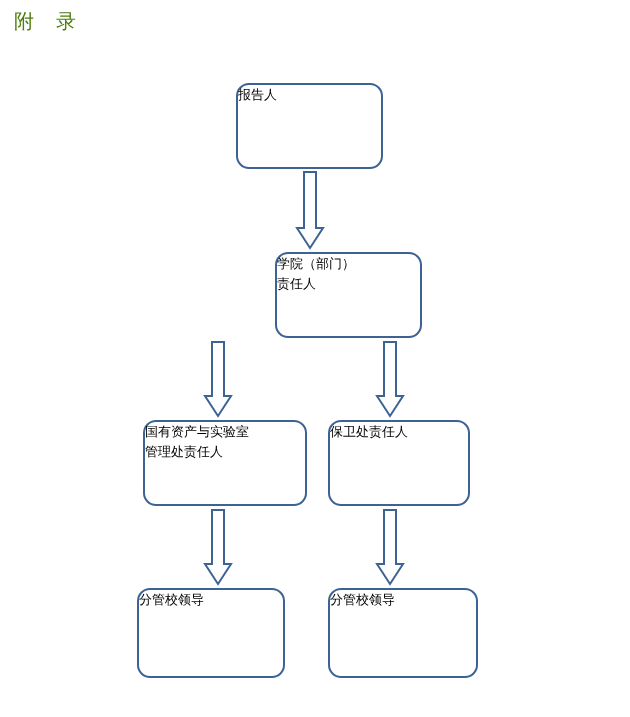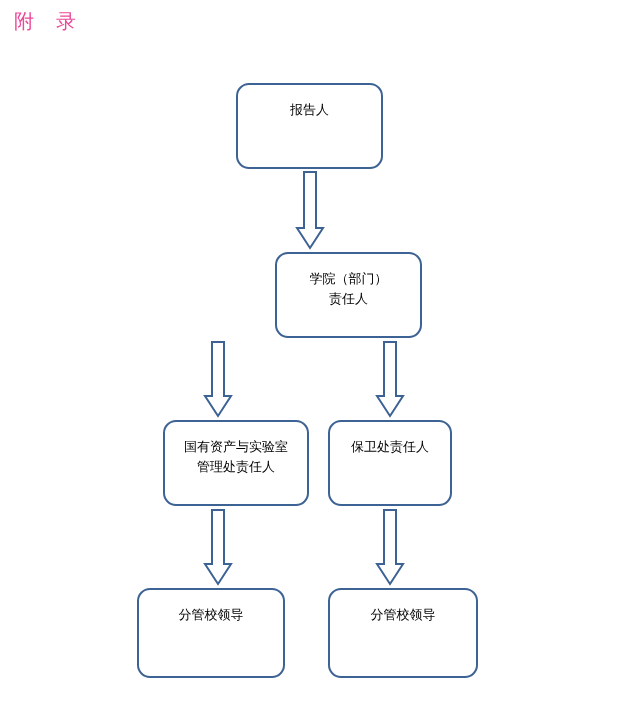--- a/index.html
+++ b/index.html
@@ -17,21 +17,21 @@
   }
 
   #page-title {
     position: absolute;
     left: 14px;
     top: 9px;
     font-size: 20px;
     line-height: 24px;
     letter-spacing: 1px;
     white-space: pre;
-    color: #ec4899;
+    color: #4d7c0f;
   }
 
   .flow-canvas {
     position: absolute;
     left: 0;
     top: 0;
     width: 630px;
     height: 717px;
   }
 
@@ -40,34 +40,33 @@
     box-sizing: border-box;
     background: #ffffff;
     border: 2px solid #3d6294;
     border-radius: 13px;
     display: block;
   }
 
   .node-label {
     display: block;
     width: 100%;
-    text-align: center;
     font-size: 13px;
     line-height: 20px;
     color: #000000;
     white-space: pre-line;
-    padding-top: 15px;
+    padding-top: 0;
     box-sizing: border-box;
   }
 
   
   #node-reporter      { left: 236px; top: 83px;  width: 147px; height: 86px; }
   #node-college       { left: 236px; top: 252px; width: 147px; height: 86px; margin-left: 39px; }
-  #node-assets        { left: 143px; top: 420px; width: 146px; height: 86px; margin-left: 20px; }
-  #node-security      { left: 328px; top: 420px; width: 124px; height: 86px; }
+  #node-assets        { left: 143px; top: 420px; width: 164px; height: 86px; }
+  #node-security      { left: 328px; top: 420px; width: 142px; height: 86px; }
   #node-leader-left   { left: 137px; top: 588px; width: 148px; height: 90px; }
   #node-leader-right  { left: 328px; top: 588px; width: 150px; height: 90px; }
 
   
   .arrow {
     position: absolute;
     width: 30px;
   }
   .arrow svg { display: block; width: 100%; height: 100%; }
 

